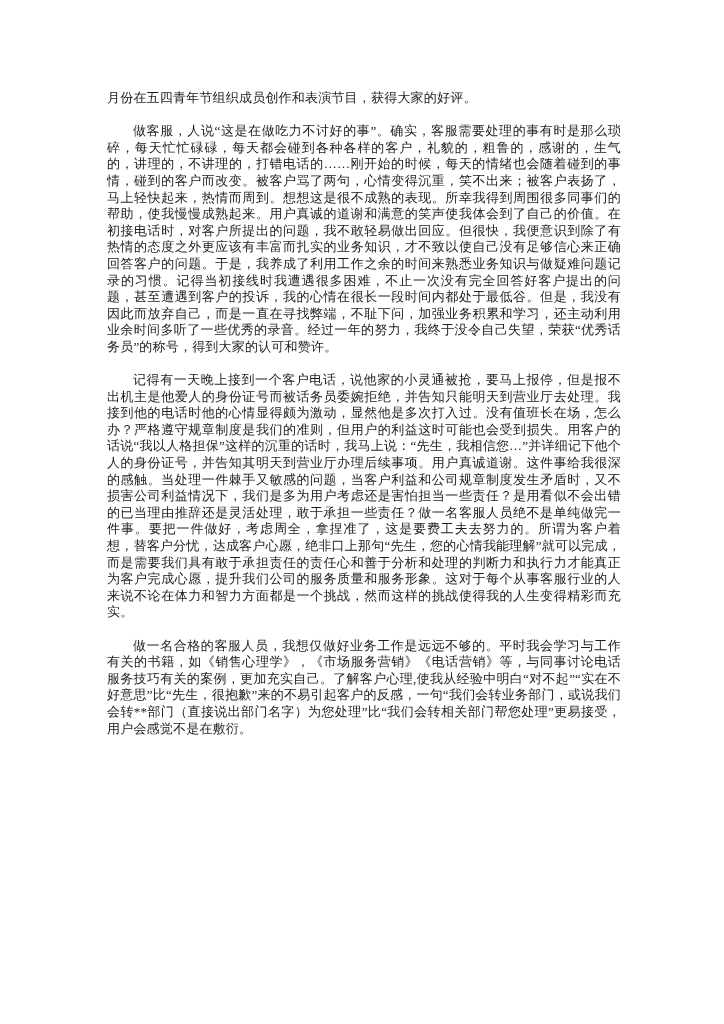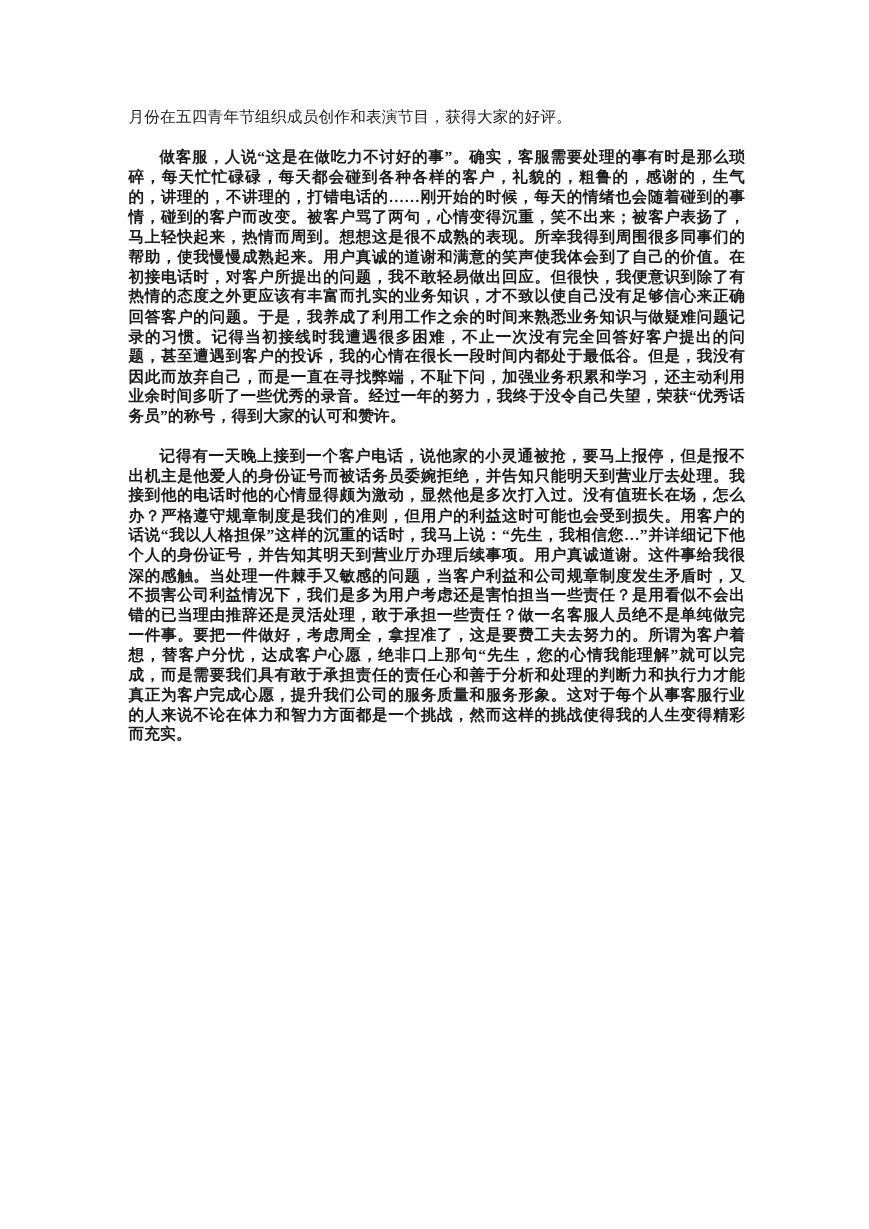--- a/index.html
+++ b/index.html
@@ -22,23 +22,23 @@
     font-size: 13px;
     line-height: 16.6px;
     text-align: justify;
     letter-spacing: 0.2px;
   }
   .page p {
     margin: 0 0 16.6px 0;
   }
   .page p.indent {
     text-indent: 2em;
-    font-weight: bold;
   }
 </style>
 </head>
 <body>
 
 <div class="page">
   <p>月份在五四青年节组织成员创作和表演节目，获得大家的好评。</p>
   <p class="indent">做客服，人说“这是在做吃力不讨好的事”。确实，客服需要处理的事有时是那么琐碎，每天忙忙碌碌，每天都会碰到各种各样的客户，礼貌的，粗鲁的，感谢的，生气的，讲理的，不讲理的，打错电话的……刚开始的时候，每天的情绪也会随着碰到的事情，碰到的客户而改变。被客户骂了两句，心情变得沉重，笑不出来；被客户表扬了，马上轻快起来，热情而周到。想想这是很不成熟的表现。所幸我得到周围很多同事们的帮助，使我慢慢成熟起来。用户真诚的道谢和满意的笑声使我体会到了自己的价值。在初接电话时，对客户所提出的问题，我不敢轻易做出回应。但很快，我便意识到除了有热情的态度之外更应该有丰富而扎实的业务知识，才不致以使自己没有足够信心来正确回答客户的问题。于是，我养成了利用工作之余的时间来熟悉业务知识与做疑难问题记录的习惯。记得当初接线时我遭遇很多困难，不止一次没有完全回答好客户提出的问题，甚至遭遇到客户的投诉，我的心情在很长一段时间内都处于最低谷。但是，我没有因此而放弃自己，而是一直在寻找弊端，不耻下问，加强业务积累和学习，还主动利用业余时间多听了一些优秀的录音。经过一年的努力，我终于没令自己失望，荣获“优秀话务员”的称号，得到大家的认可和赞许。</p>
   <p class="indent">记得有一天晚上接到一个客户电话，说他家的小灵通被抢，要马上报停，但是报不出机主是他爱人的身份证号而被话务员委婉拒绝，并告知只能明天到营业厅去处理。我接到他的电话时他的心情显得颇为激动，显然他是多次打入过。没有值班长在场，怎么办？严格遵守规章制度是我们的准则，但用户的利益这时可能也会受到损失。用客户的话说“我以人格担保”这样的沉重的话时，我马上说：“先生，我相信您…”并详细记下他个人的身份证号，并告知其明天到营业厅办理后续事项。用户真诚道谢。这件事给我很深的感触。当处理一件棘手又敏感的问题，当客户利益和公司规章制度发生矛盾时，又不损害公司利益情况下，我们是多为用户考虑还是害怕担当一些责任？是用看似不会出错的已当理由推辞还是灵活处理，敢于承担一些责任？做一名客服人员绝不是单纯做完一件事。要把一件做好，考虑周全，拿捏准了，这是要费工夫去努力的。所谓为客户着想，替客户分忧，达成客户心愿，绝非口上那句“先生，您的心情我能理解”就可以完成，而是需要我们具有敢于承担责任的责任心和善于分析和处理的判断力和执行力才能真正为客户完成心愿，提升我们公司的服务质量和服务形象。这对于每个从事客服行业的人来说不论在体力和智力方面都是一个挑战，然而这样的挑战使得我的人生变得精彩而充实。</p>
+  <p class="indent">做一名合格的客服人员，我想仅做好业务工作是远远不够的。平时我会学习与工作有关的书籍，如《销售心理学》，《市场服务营销》《电话营销》等，与同事讨论电话服务技巧有关的案例，更加充实自己。了解客户心理,使我从经验中明白“对不起”“实在不好意思”比“先生，很抱歉”来的不易引起客户的反感，一句“我们会转业务部门，或说我们会转**部门（直接说出部门名字）为您处理”比“我们会转相关部门帮您处理”更易接受，用户会感觉不是在敷衍。</p>
 </div>
 
 </body></html>

